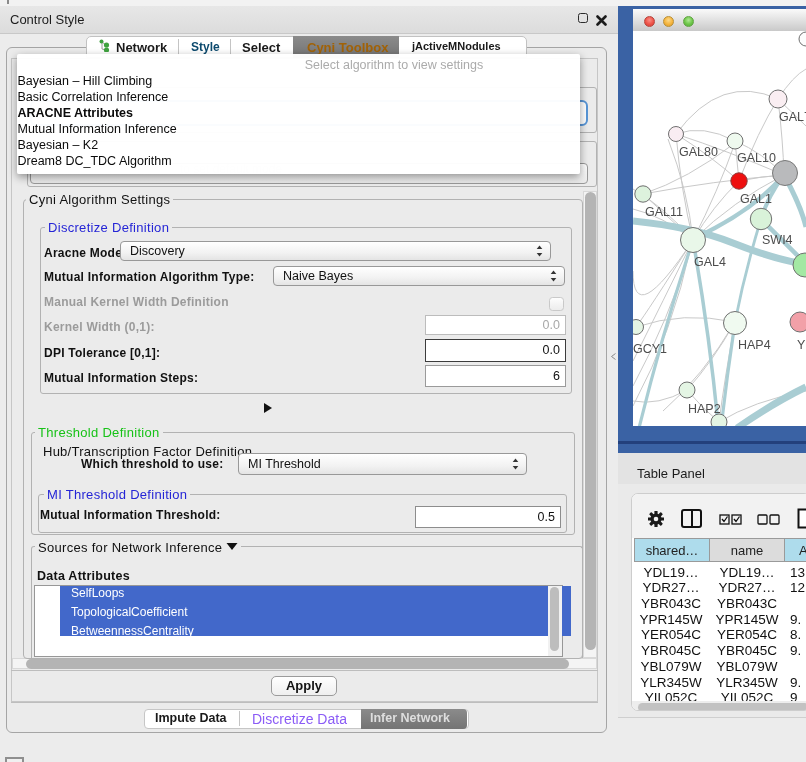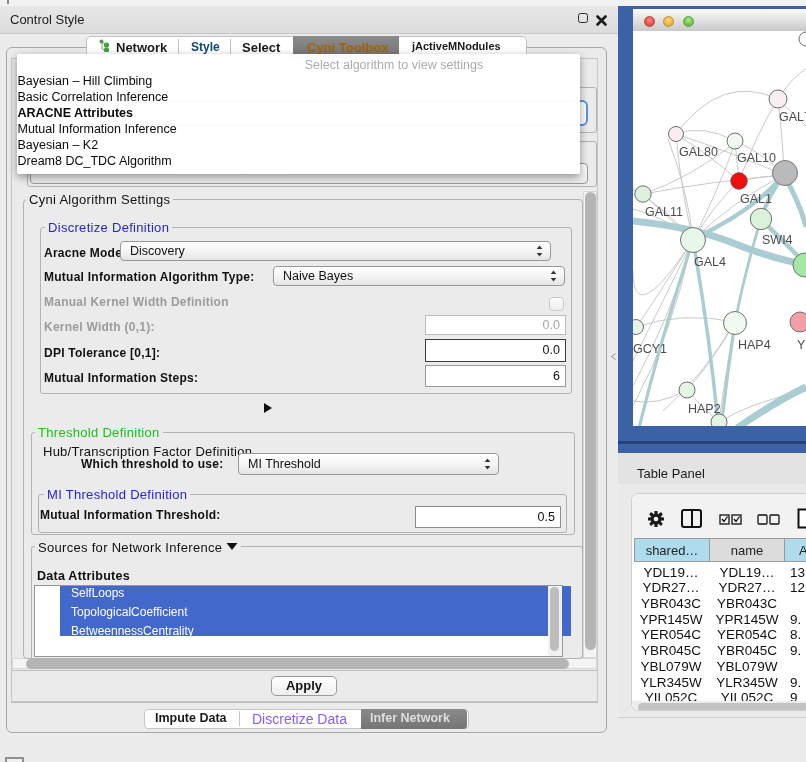--- a/index.html
+++ b/index.html
@@ -100,21 +100,21 @@
 <div class="abs" style="left:43px;top:398px;font-size:13px;letter-spacing:0.25px;color:#111;margin-top:46px;">Hub/Transcription Factor Definition</div>
 <div class="abs" style="left:262px;top:400px;width:11px;height:12px;">
   <svg width="11" height="12" viewBox="0 0 11 12">
       <path d="M2 1 L10 6 L2 11 Z" fill="#111"></path>
     </svg></div>
 
 <div class="grp" style="left:31px;top:432px;width:542px;height:101px;"></div>
 <div class="grplabel" style="left:35px;top:425.5px;color:#17c217;">Threshold Definition</div>
 
 <div class="abs blab" style="left:81px;top:457px;">Which threshold to use:</div>
-<div class="combo" style="left:238px;top:453px;width:261px;height:22px;">
+<div class="combo" style="left:238px;top:453px;width:289px;height:22px;">
     <span class="ctext">MI Threshold</span>
  <svg class="carr" viewBox="0 0 7 12">
       <path d="M3.5 0.5 L6.3 4 H0.7 Z" fill="#333"></path>
       <path d="M3.5 11.5 L6.3 8 H0.7 Z" fill="#333"></path>
     </svg>
   </div>
 
 <div class="grp" style="left:38px;top:494px;width:527px;height:37px;"></div>
 <div class="grplabel" style="left:44px;top:487.5px;color:#2525d6;">MI Threshold Definition</div>
 <div class="abs blab" style="left:40px;top:508px;">Mutual Information Threshold:</div>

